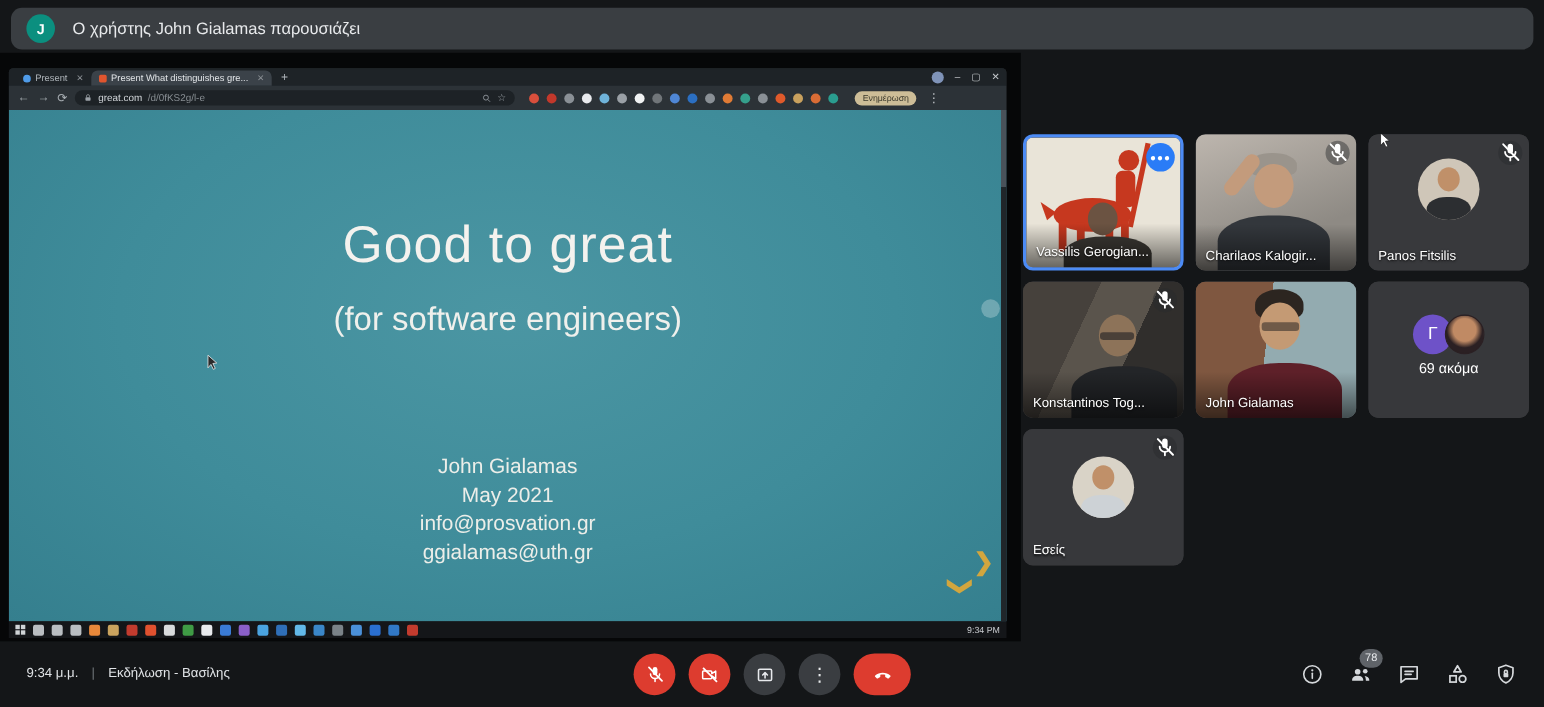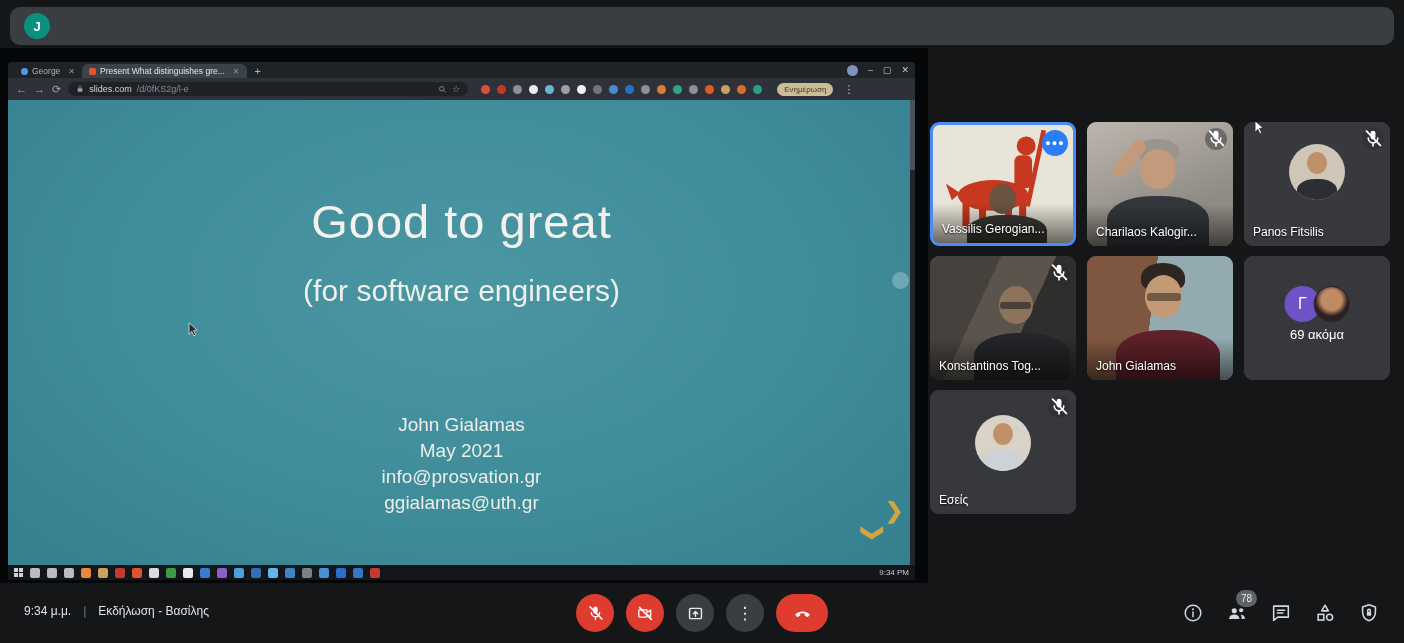--- a/index.html
+++ b/index.html
@@ -126,29 +126,30 @@
   .ric svg{width:22px;height:22px}
   .badge{position:absolute;top:-11px;left:11px;min-width:17px;height:17px;border-radius:9px;background:#5f6368;color:#e8eaed;font-size:10px;display:flex;align-items:center;justify-content:center;padding:0 2px}
 </style>
 </head>
 <body>
 
 <div id="app">
 
   <div class="banner">
     <div class="avatar">J</div>
+    <div class="btext">Ο χρήστης John Gialamas παρουσιάζει</div>
   </div>
 
   <div class="stage">
     <div class="browser">
 
       <div class="tabstrip">
         <div class="tab">
           <span class="fav blue"></span>
-          <span>George</span>
+          <span>Present</span>
           <span class="tabx">✕</span>
         </div>
         <div class="tab active">
           <span class="fav orange"></span>
           <span>Present What distinguishes gre...</span>
           <span class="tabx">✕</span>
         </div>
         <span class="newtab">+</span>
         <div class="wcontrols">
           <span class="profile-dot"></span>
@@ -160,21 +161,21 @@
 
       <div class="toolbar">
         <span class="navic">←</span>
         <span class="navic">→</span>
         <span class="navic">⟳</span>
         <div class="addrbar">
           <svg viewBox="0 0 12 12" width="8" height="8">
               <rect x="2.5" y="5" width="7" height="5" rx="1" fill="#9aa0a6"></rect>
               <path d="M4 5V3.5a2 2 0 0 1 4 0V5" fill="none" stroke="#9aa0a6"></path>
             </svg>
-          <span class="host">slides.com</span>
+          <span class="host">great.com</span>
             <span class="path">/d/0fKS2g/l-e</span>
           <span class="addr-right">
             <svg viewBox="0 0 12 12" width="9" height="9" fill="none" stroke="#9aa0a6">
                 <circle cx="5" cy="5" r="3"></circle>
                 <path d="M7.5 7.5L10 10"></path>
               </svg>
             <span>☆</span>
           </span>
         </div>
         <span id="ext-row">

